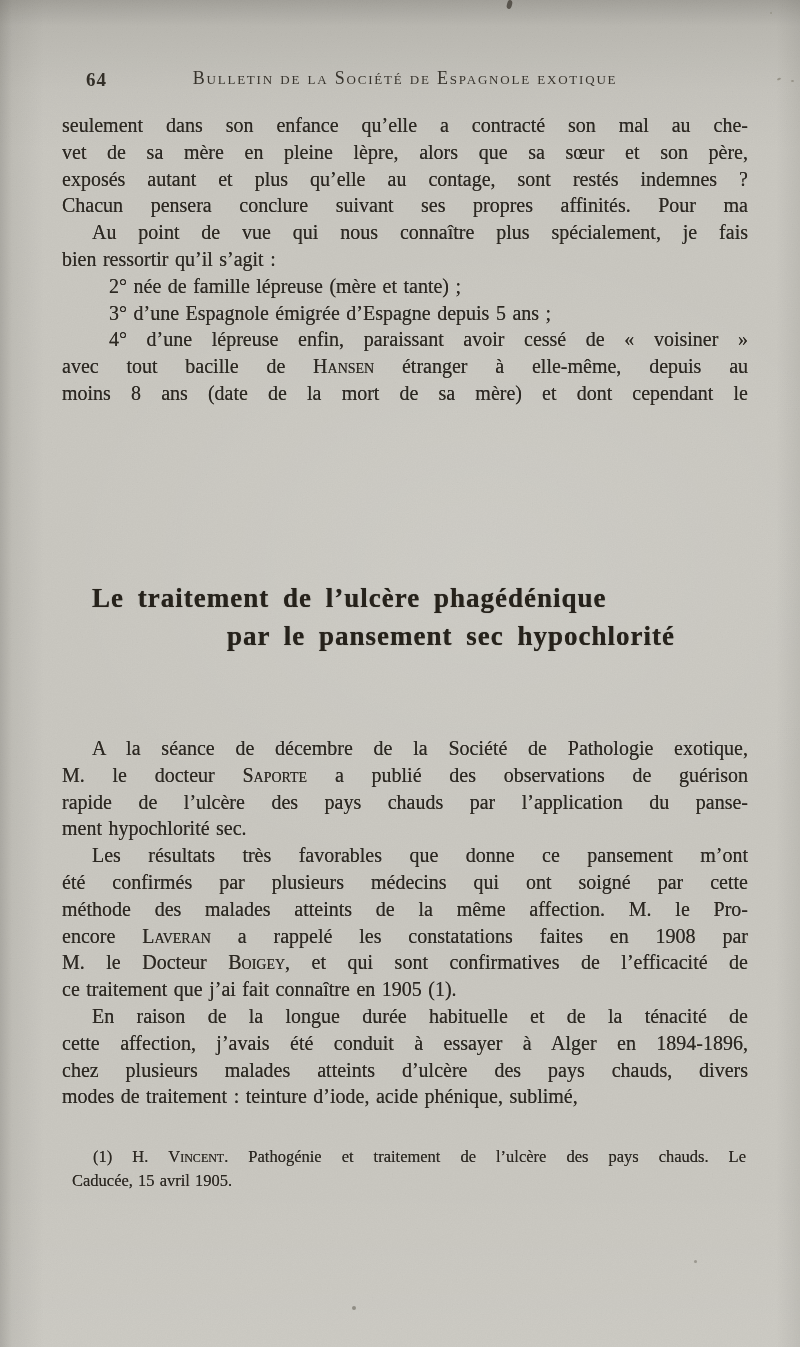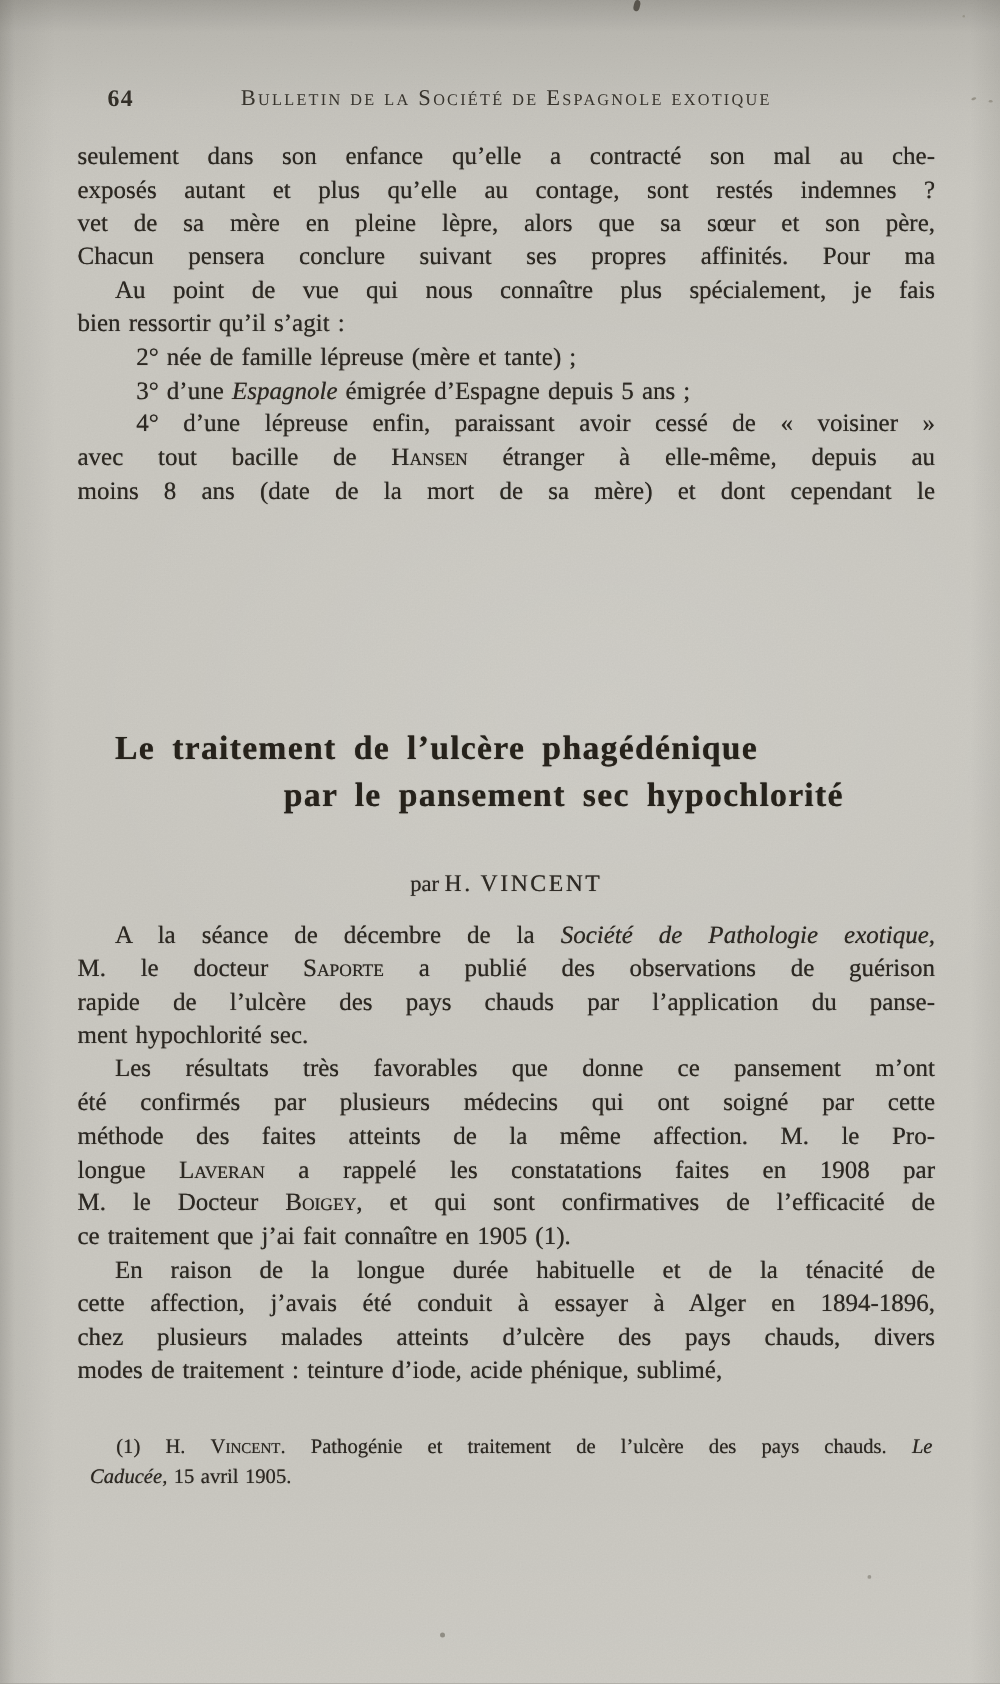--- a/index.html
+++ b/index.html
@@ -26,21 +26,21 @@
   .pagenum{position:absolute;left:24px;top:1px;font-size:19px;letter-spacing:1px;font-weight:bold;color:#332f28;}
   .running-title{display:block;text-align:center;font-variant:small-caps;font-size:18px;letter-spacing:1.8px;color:#37332c;}
 
   
   .textblock{position:absolute;left:62px;width:686px;font-size:20px;line-height:26.8px;
     text-shadow:0 0 .6px rgba(44,40,34,.75);word-spacing:1.5px;}
   .textblock .line{text-align:justify;text-align-last:justify;}
   .textblock .line.last{text-align-last:left;}
   .textblock .line.ind1{text-indent:30px;}
   .textblock .line.ind2{text-indent:47px;}
-  .it{font-style:italic;margin-top:10px;}
+  .it{margin-top:10px;}
   .sc{font-variant:small-caps;}
 
   .intro{top:112px;}
   .article-body{top:735px;}
 
   
   .article-title{position:absolute;top:582px;left:62px;width:686px;margin:0;
     font-size:27px;line-height:32px;font-weight:bold;color:#26221b;
     letter-spacing:1px;word-spacing:6px;text-shadow:0 0 .7px rgba(38,34,27,.8);}
   .article-title .t1{margin-left:30px;}
@@ -67,51 +67,47 @@
 
 <div class="page">
 
   <header class="running-head">
     <span class="pagenum">64</span>
     <span class="running-title">Bulletin de la Société de Espagnole exotique</span>
   </header>
 
   <section class="textblock intro">
       <div class="line"><span>seulement dans son enfance qu’elle a contracté son mal au che-</span></div>
+      <div class="line"><span>vet de sa mère en pleine lèpre, alors que sa sœur et son père,</span></div>
       <div class="line"><span>exposés autant et plus qu’elle au contage, sont restés indemnes ?</span></div>
-      <div class="line"><span>vet de sa mère en pleine lèpre, alors que sa sœur et son père,</span></div>
       <div class="line"><span>Chacun pensera conclure suivant ses propres affinités. Pour ma</span></div>
       <div class="line ind1"><span>Au point de vue qui nous connaître plus spécialement, je fais</span></div>
       <div class="line last"><span>bien ressortir qu’il s’agit :</span></div>
       <div class="line ind2 last"><span>2° née de famille lépreuse (mère et tante) ;</span></div>
       <div class="line ind2 last"><span>3° d’une </span><span class="it">Espagnole</span><span> émigrée d’Espagne depuis 5 ans ;</span></div>
       <div class="line ind2"><span>4° d’une lépreuse enfin, paraissant avoir cessé de « voisiner »</span></div>
       <div class="line"><span>avec tout bacille de </span><span class="sc">Hansen</span><span> étranger à elle-même, depuis au</span></div>
       <div class="line"><span>moins 8 ans (date de la mort de sa mère) et dont cependant le</span></div>
     </section>
 
   <h1 class="article-title">
     <div class="t1">Le traitement de l’ulcère phagédénique</div>
     <div class="t2">par le pansement sec hypochlorité</div>
   </h1>
 
-  <div class="byline">
-    <span>par</span>
-    <span class="author">H. VINCENT</span>
-  </div>
 
   <section class="textblock article-body">
       <div class="line ind1"><span>A la séance de décembre de la </span><span class="it">Société de Pathologie exotique,</span></div>
       <div class="line"><span>M. le docteur </span><span class="sc">Saporte</span><span> a publié des observations de guérison</span></div>
       <div class="line"><span>rapide de l’ulcère des pays chauds par l’application du panse-</span></div>
       <div class="line last"><span>ment hypochlorité sec.</span></div>
       <div class="line ind1"><span>Les résultats très favorables que donne ce pansement m’ont</span></div>
       <div class="line"><span>été confirmés par plusieurs médecins qui ont soigné par cette</span></div>
-      <div class="line"><span>méthode des faites atteints de la même affection. M. le Pro-</span></div>
-      <div class="line"><span>longue </span><span class="sc">Laveran</span><span> a rappelé les constatations faites en 1908 par</span></div>
+      <div class="line"><span>méthode des malades atteints de la même affection. M. le Pro-</span></div>
+      <div class="line"><span>encore </span><span class="sc">Laveran</span><span> a rappelé les constatations faites en 1908 par</span></div>
       <div class="line"><span>M. le Docteur </span><span class="sc">Boigey</span><span>, et qui sont confirmatives de l’efficacité de</span></div>
       <div class="line last"><span>ce traitement que j’ai fait connaître en 1905 (1).</span></div>
       <div class="line ind1"><span>En raison de la longue durée habituelle et de la ténacité de</span></div>
       <div class="line"><span>cette affection, j’avais été conduit à essayer à Alger en 1894-1896,</span></div>
       <div class="line"><span>chez plusieurs malades atteints d’ulcère des pays chauds, divers</span></div>
       <div class="line last"><span>modes de traitement : teinture d’iode, acide phénique, sublimé,</span></div>
     </section>
 
   <section class="textblock footnote">
       <div class="line ind1"><span>(1) H. </span><span class="sc">Vincent</span><span>. Pathogénie et traitement de l’ulcère des pays chauds. </span><span class="it">Le</span></div>

